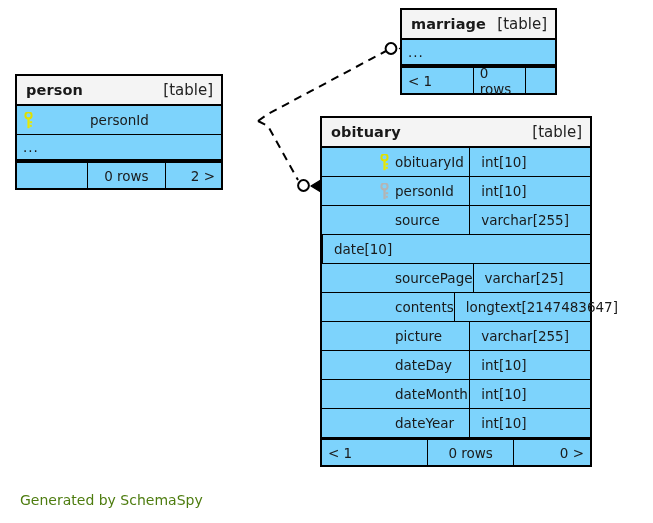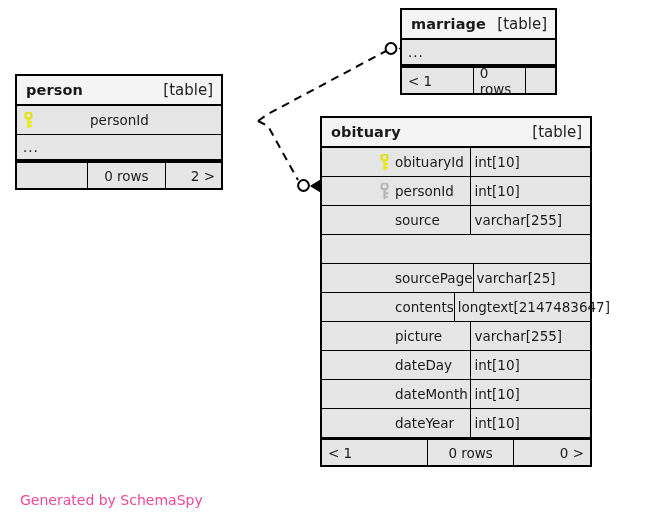--- a/index.html
+++ b/index.html
@@ -30,21 +30,21 @@
     left: 0;
     top: 0;
     width: 653px;
     height: 523px;
     pointer-events: none;
   }
 
   
   .table-node {
     position: absolute;
-    background: #e5e5e5;
+    background: #7dd3fc;
     border: 2px solid #000000;
     box-sizing: border-box;
   }
 
   .tbl-header {
     display: flex;
     align-items: center;
     justify-content: space-between;
     background: #f4f4f4;
     border-bottom: 2px solid #000000;
@@ -77,21 +77,21 @@
     font-size: 13.5px;
     box-sizing: border-box;
     padding-left: 6px;
     margin-left: 45px;
   }
   .col-type {
     display: flex;
     align-items: center;
     font-size: 13.5px;
     box-sizing: border-box;
-    padding-left: 3px;
+    padding-left: 11px;
     border-left: 1.6px solid #000000;
   }
 
   .keyslot {
     width: 22px;
     min-width: 22px;
     display: flex;
     align-items: center;
     justify-content: center;
   }
@@ -157,21 +157,21 @@
   #node-obituary .col-type { width: 170px; }
   #node-obituary .f1 { width: 104px; }
   #node-obituary .f2 { width: 110px; }
   #node-obituary .f3 { width: 98px; }
 
   .credit {
     position: absolute;
     left: 20px;
     top: 492px;
     font-size: 14px;
-    color: #ec4899;
+    color: #4d7c0f;
   }
 </style>
 </head>
 <body>
 
 <div id="diagram-canvas">
 
   <svg id="connector-layer" viewBox="0 0 653 523" width="653" height="523">
 
     <g>
@@ -267,20 +267,21 @@
 
     <div class="tbl-row">
       <span class="col-name">
         <span class="keyslot"></span>
         <span>source</span>
       </span>
       <span class="col-type">varchar[255]</span>
     </div>
 
     <div class="tbl-row">
+      <span class="col-type">date[10]</span>
     </div>
 
     <div class="tbl-row">
       <span class="col-name">
         <span class="keyslot"></span>
         <span>sourcePage</span>
       </span>
       <span class="col-type">varchar[25]</span>
     </div>
 

